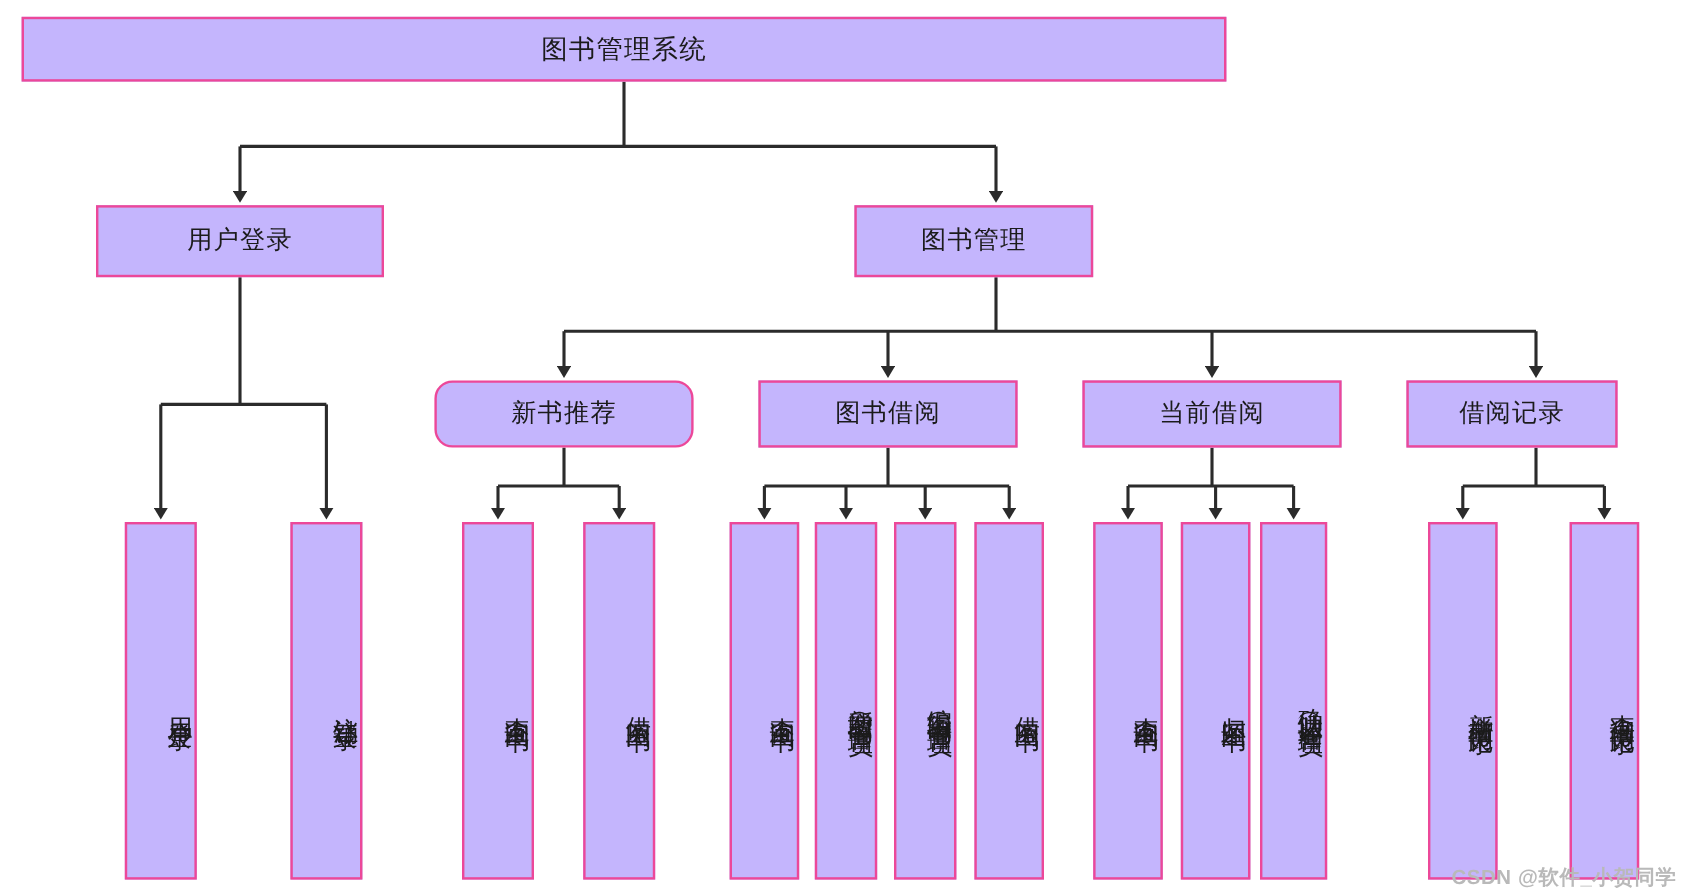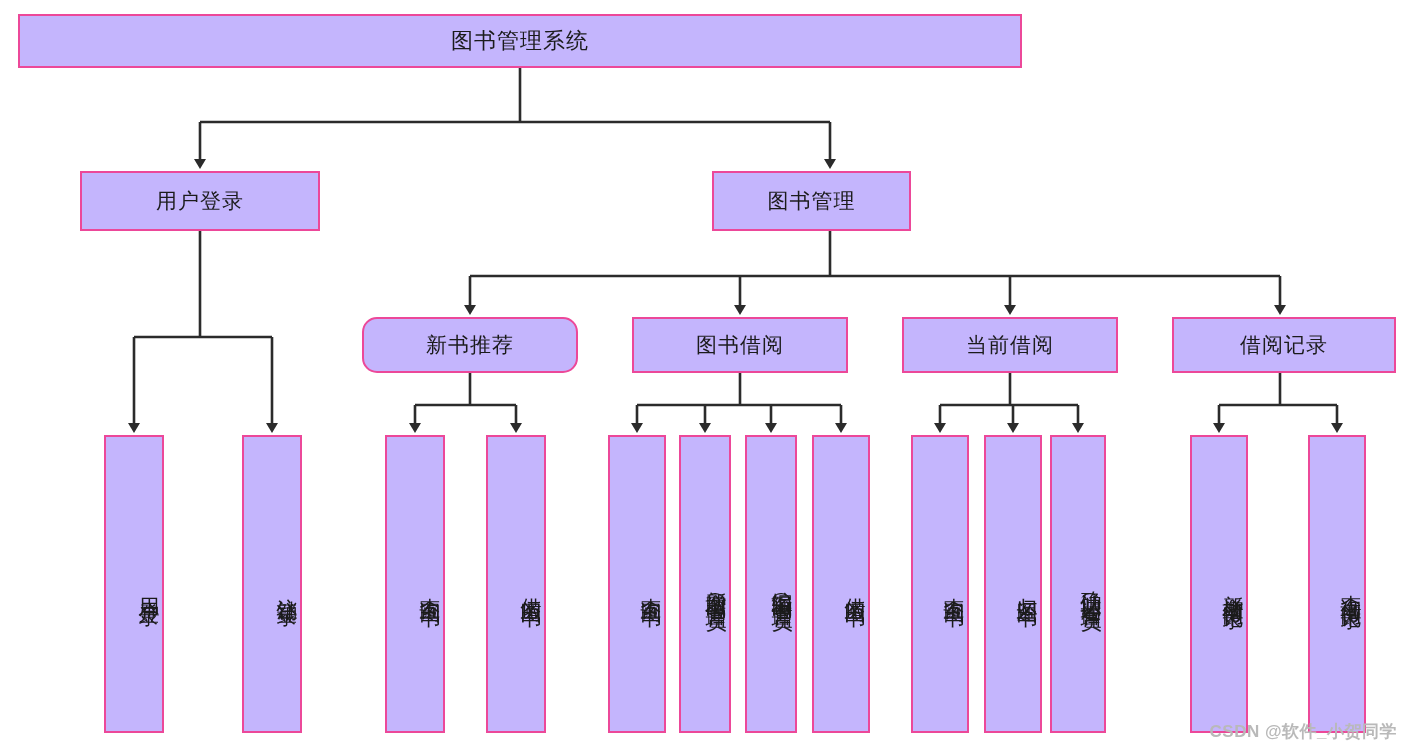--- a/index.html
+++ b/index.html
@@ -130,21 +130,21 @@
 
   <div class="node horiz" style="left: 362px; top: 317px; width: 216px; height: 56px; border-radius: 15px;">
     <span>新书推荐</span>
   </div>
   <div class="node horiz" style="left: 632px; top: 317px; width: 216px; height: 56px;">
     <span>图书借阅</span>
   </div>
   <div class="node horiz" style="left: 902px; top: 317px; width: 216px; height: 56px;">
     <span>当前借阅</span>
   </div>
-  <div class="node horiz" style="left: 1172px; top: 317px; width: 224px; height: 56px;">
+  <div class="node horiz" style="left: 1172px; top: 317px; width: 176px; height: 56px;">
     <span>借阅记录</span>
   </div>
 
   <div class="node vert" style="left: 104px; top: 435px; width: 60px; height: 298px;">
     <span class="vlabel">用户登录</span>
   </div>
   <div class="node vert" style="left: 242px; top: 435px; width: 60px; height: 298px;">
     <span class="vlabel">注销登录</span>
   </div>
 

